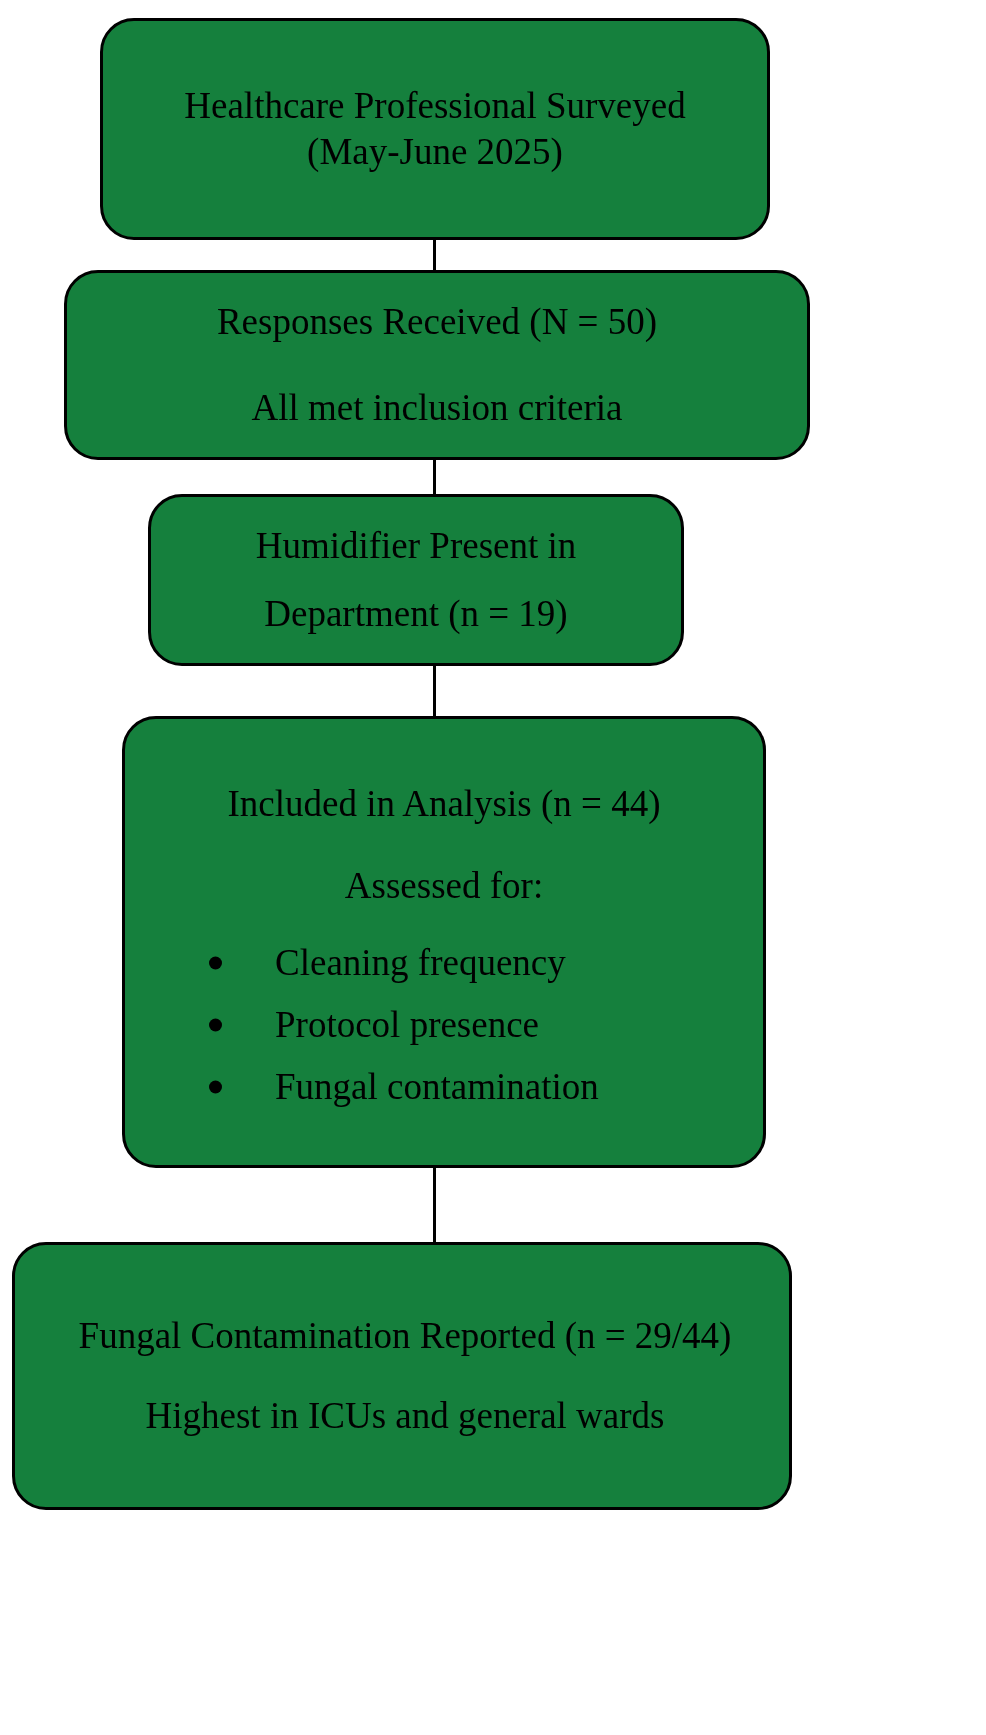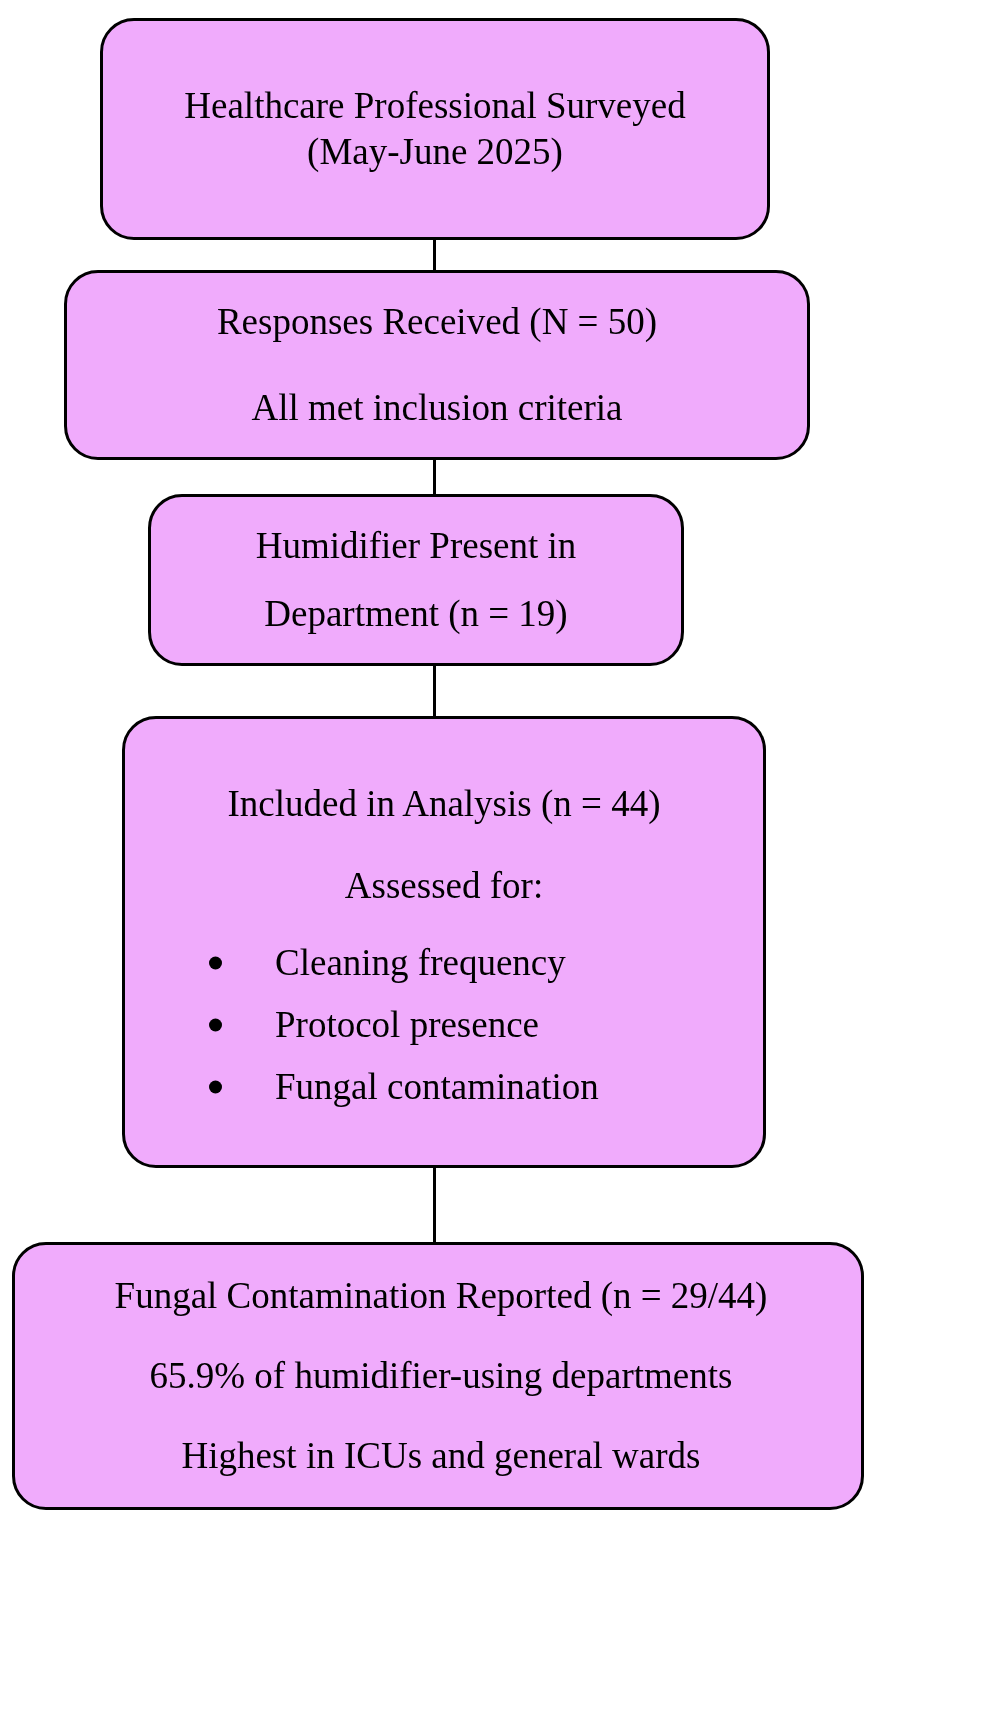--- a/index.html
+++ b/index.html
@@ -18,21 +18,21 @@
     height: 1735px;
     margin: 0 auto;
     background: #ffffff;
     overflow: hidden;
   }
   .flow-box {
     position: absolute;
     box-sizing: border-box;
     border: 3px solid #000000;
     border-radius: 34px;
-    background: #f0abfc;
+    background: #15803d;
     display: flex;
     flex-direction: column;
     align-items: center;
     justify-content: center;
     text-align: center;
     line-height: 1.25;
   }
   .flow-box .line {
     display: block;
     width: 100%;
@@ -109,21 +109,21 @@
     width: 13px;
     height: 13px;
     border-radius: 50%;
     background: #000000;
   }
 
   
   #box-result {
     left: 12px;
     top: 1242px;
-    width: 852px;
+    width: 780px;
     height: 268px;
     font-size: 37px;
     padding-left: 6px;
   }
   #box-result .line + .line { margin-top: 34px; }
 
   
   #connector-1 { left: 433px; top: 240px; height: 32px; }
   #connector-2 { left: 433px; top: 460px; height: 36px; }
   #connector-3 { left: 433px; top: 666px; height: 52px; }
@@ -171,17 +171,16 @@
         <span class="bullet-dot"></span>
         <span>Fungal contamination</span>
       </li>
     </ul>
   </div>
 
   <div class="connector" id="connector-4"></div>
 
   <div class="flow-box" id="box-result">
     <span class="line">Fungal Contamination Reported (n = 29/44)</span>
-    <span class="line">65.9% of humidifier-using departments</span>
     <span class="line">Highest in ICUs and general wards</span>
   </div>
 
 </div>
 
 </body></html>

